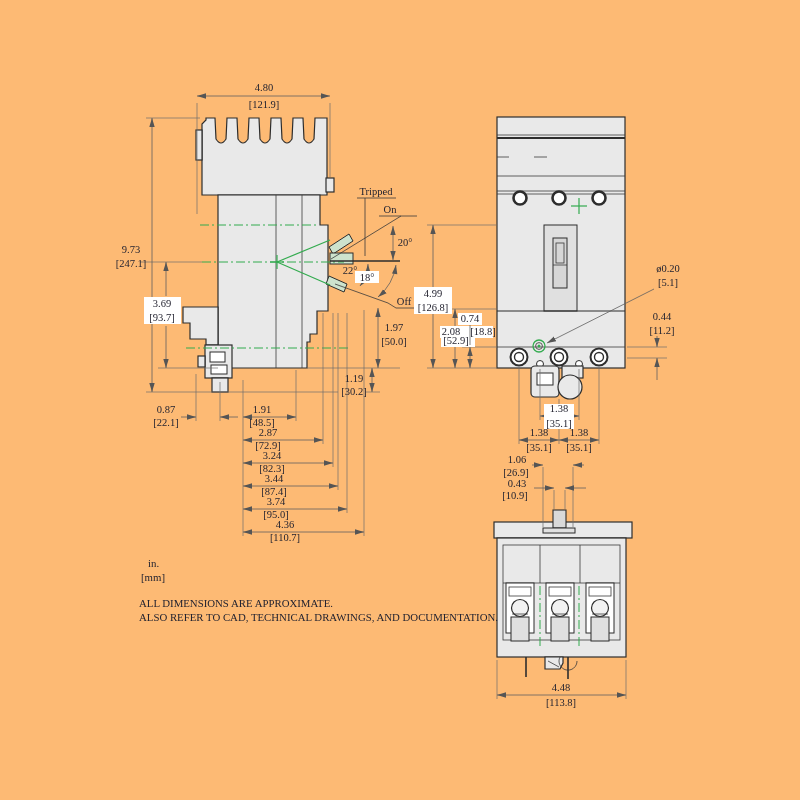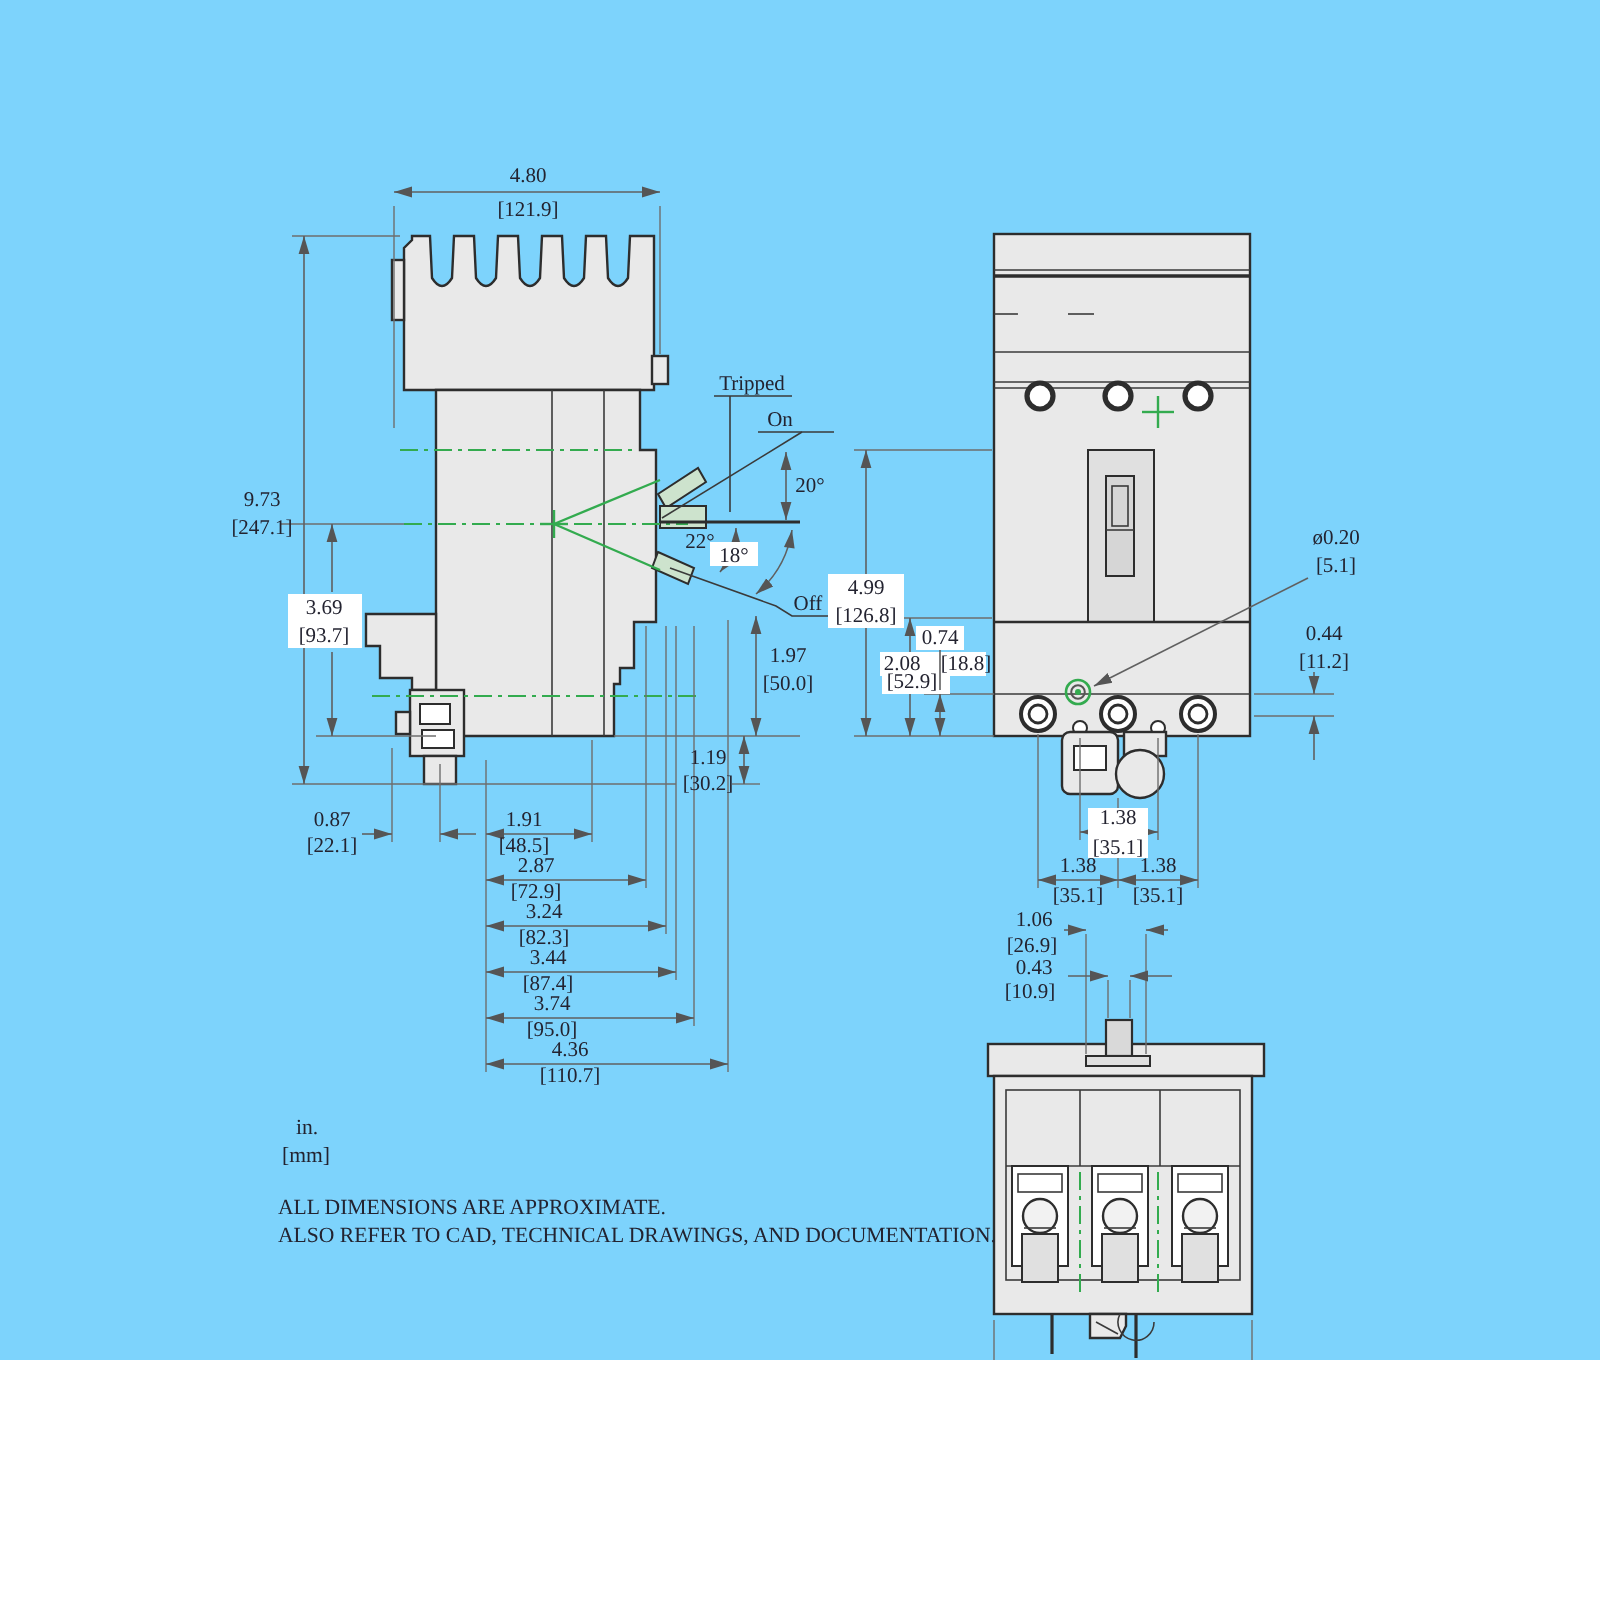--- a/index.html
+++ b/index.html
@@ -1,16 +1,16 @@
 <!DOCTYPE html>
 <html><head>
 <meta charset="utf-8">
 <style>
   html,body{margin:0;padding:0;background:#ffffff;}
-  .stage{width:800px;height:680px;position:relative;background:#7dd3fc;overflow:hidden;}
+  .stage{width:800px;height:800px;position:relative;background:#fdba74;overflow:hidden;}
   svg{display:block;}
   text{font-family:"Liberation Serif","DejaVu Serif",serif;fill:#232330;font-size:10.5px;}
   text.note{font-size:10.8px;}
   .obj{stroke:#2d2d2d;stroke-width:1.2;fill:none;}
   .objf{stroke:#2d2d2d;stroke-width:1.2;fill:#e9e9e9;}
   .objf2{stroke:#2d2d2d;stroke-width:1;fill:#e0e0e0;}
   .thin{stroke:#3a3a3a;stroke-width:0.8;fill:none;}
   .dim{stroke:#606060;stroke-width:0.8;fill:none;}
   .ext{stroke:#6e6e6e;stroke-width:0.7;fill:none;}
   .cl{stroke:#33ab4f;stroke-width:1;fill:none;stroke-dasharray:9 3 2 3;}

